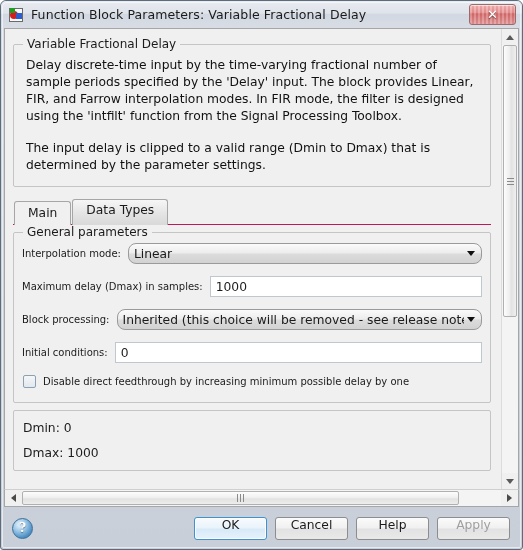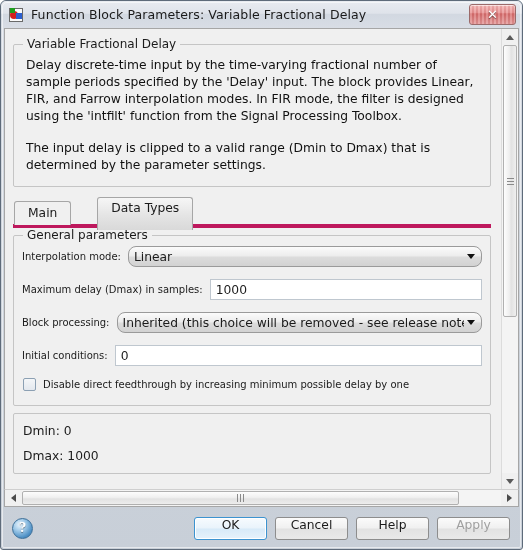--- a/index.html
+++ b/index.html
@@ -154,26 +154,25 @@
     white-space: pre-line;
   }
   .desc-p:last-child { margin-bottom: 2px; }
 
   
   .tabstrip {
     position: relative;
     height: 24px;
     margin: 14px 0 0 1px;
     display: flex;
-    align-items: center;
+    align-items: flex-end;
     z-index: 2;
-    gap: 25px;
   }
   .tab {
-    height: 33px;
+    height: 26px;
     line-height: 21px;
     padding: 0 13px;
     font-size: 12.3px;
     color: #1b1b1b;
     border: 1px solid #a6a6a6;
     border-bottom: none;
     border-radius: 3px 3px 0 0;
     background: linear-gradient(to bottom,#f6f6f6 0%,#e4e4e4 55%,#d9d9d9 100%);
     margin-right: 1px;
     position: relative;
@@ -182,21 +181,21 @@
   }
   .tab.active {
     background: #f0f0f0;
     height: 24px;
     line-height: 23px;
     border-color: #a6a6a6;
     z-index: 3;
   }
   .tabpanel {
     position: relative;
-    border-top: 4px solid #be185d;
+    border-top: 1px solid #be185d;
     margin-top: -1px;
     padding: 0 0 4px 0;
     z-index: 1;
   }
 
   
   .row {
     display: flex;
     align-items: center;
     margin: 0 0 12px 0;

